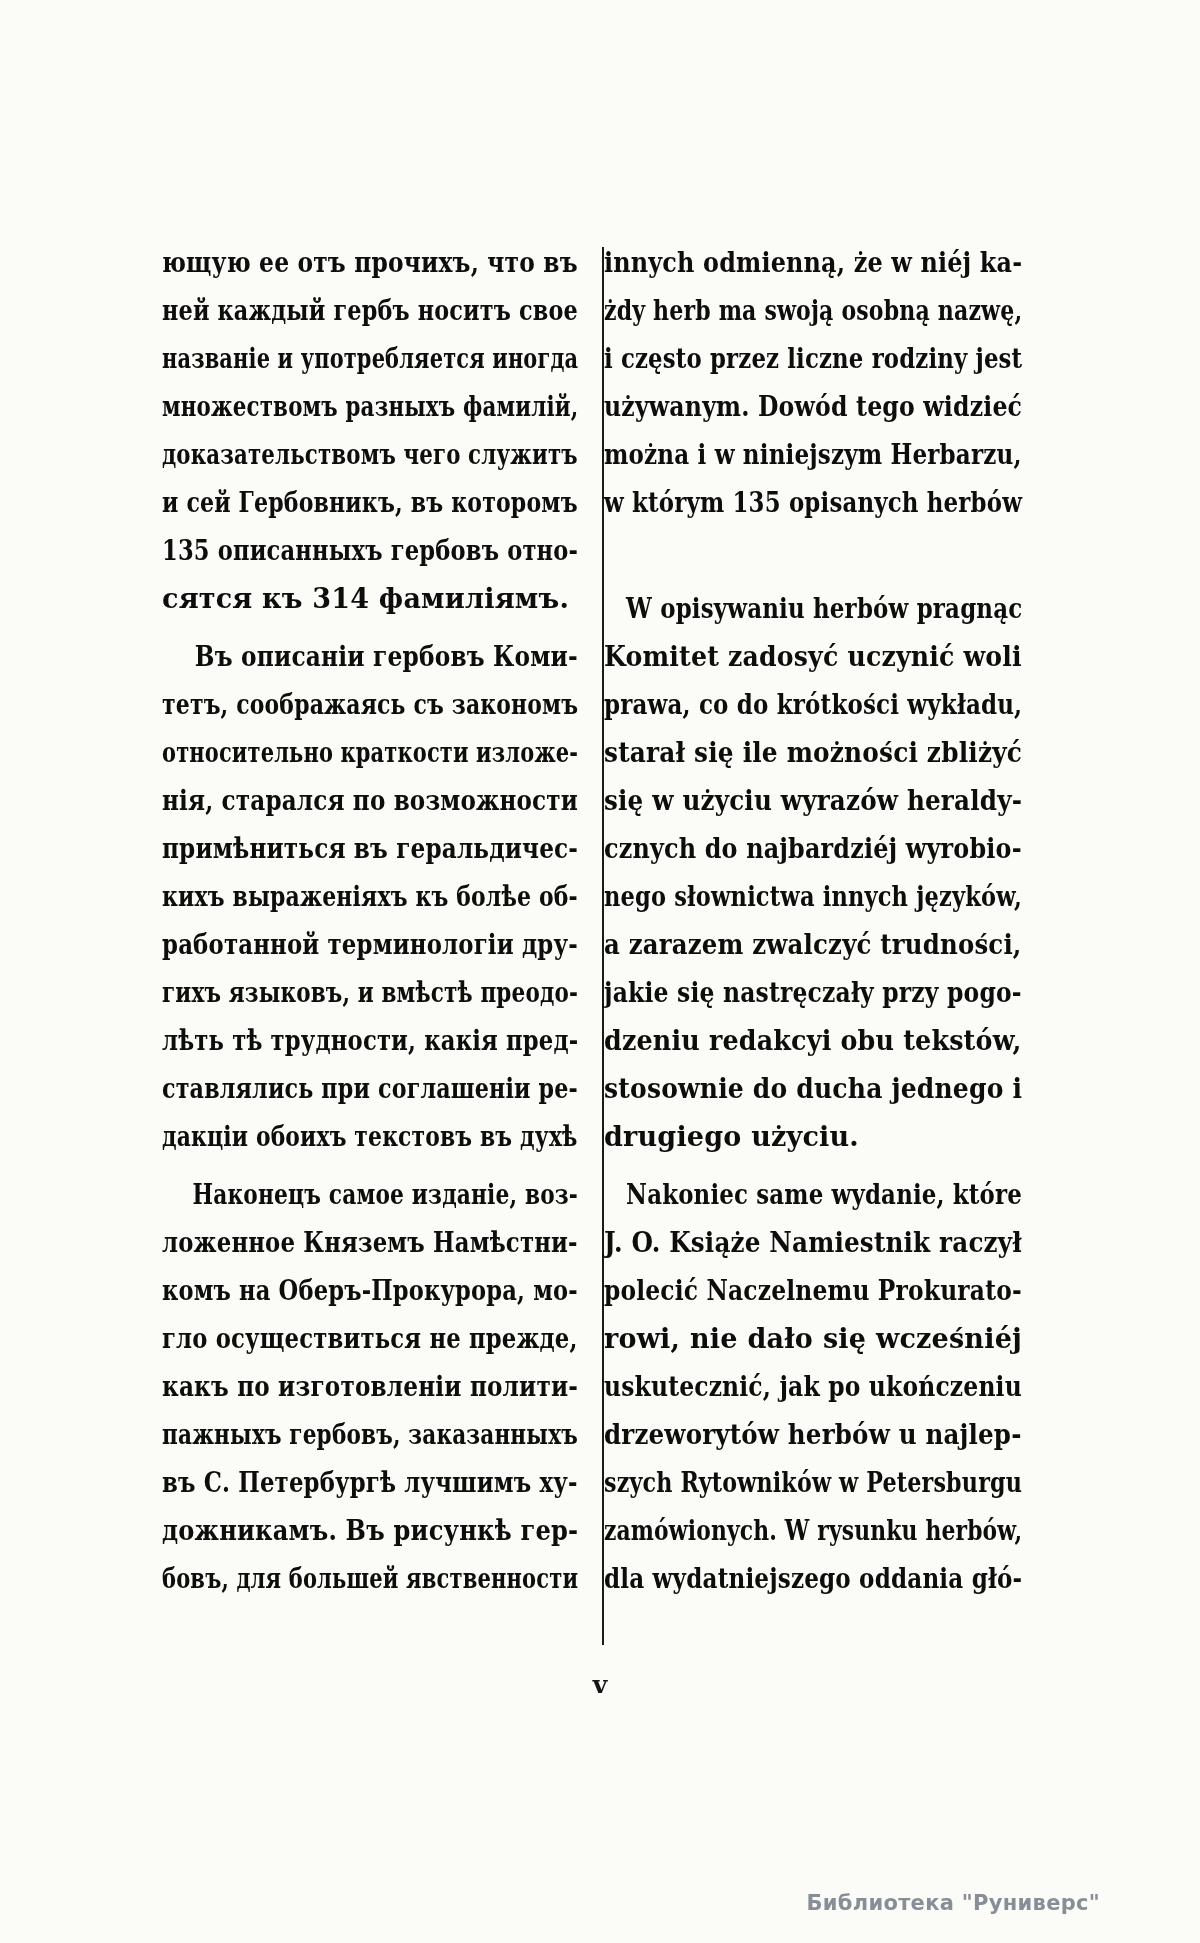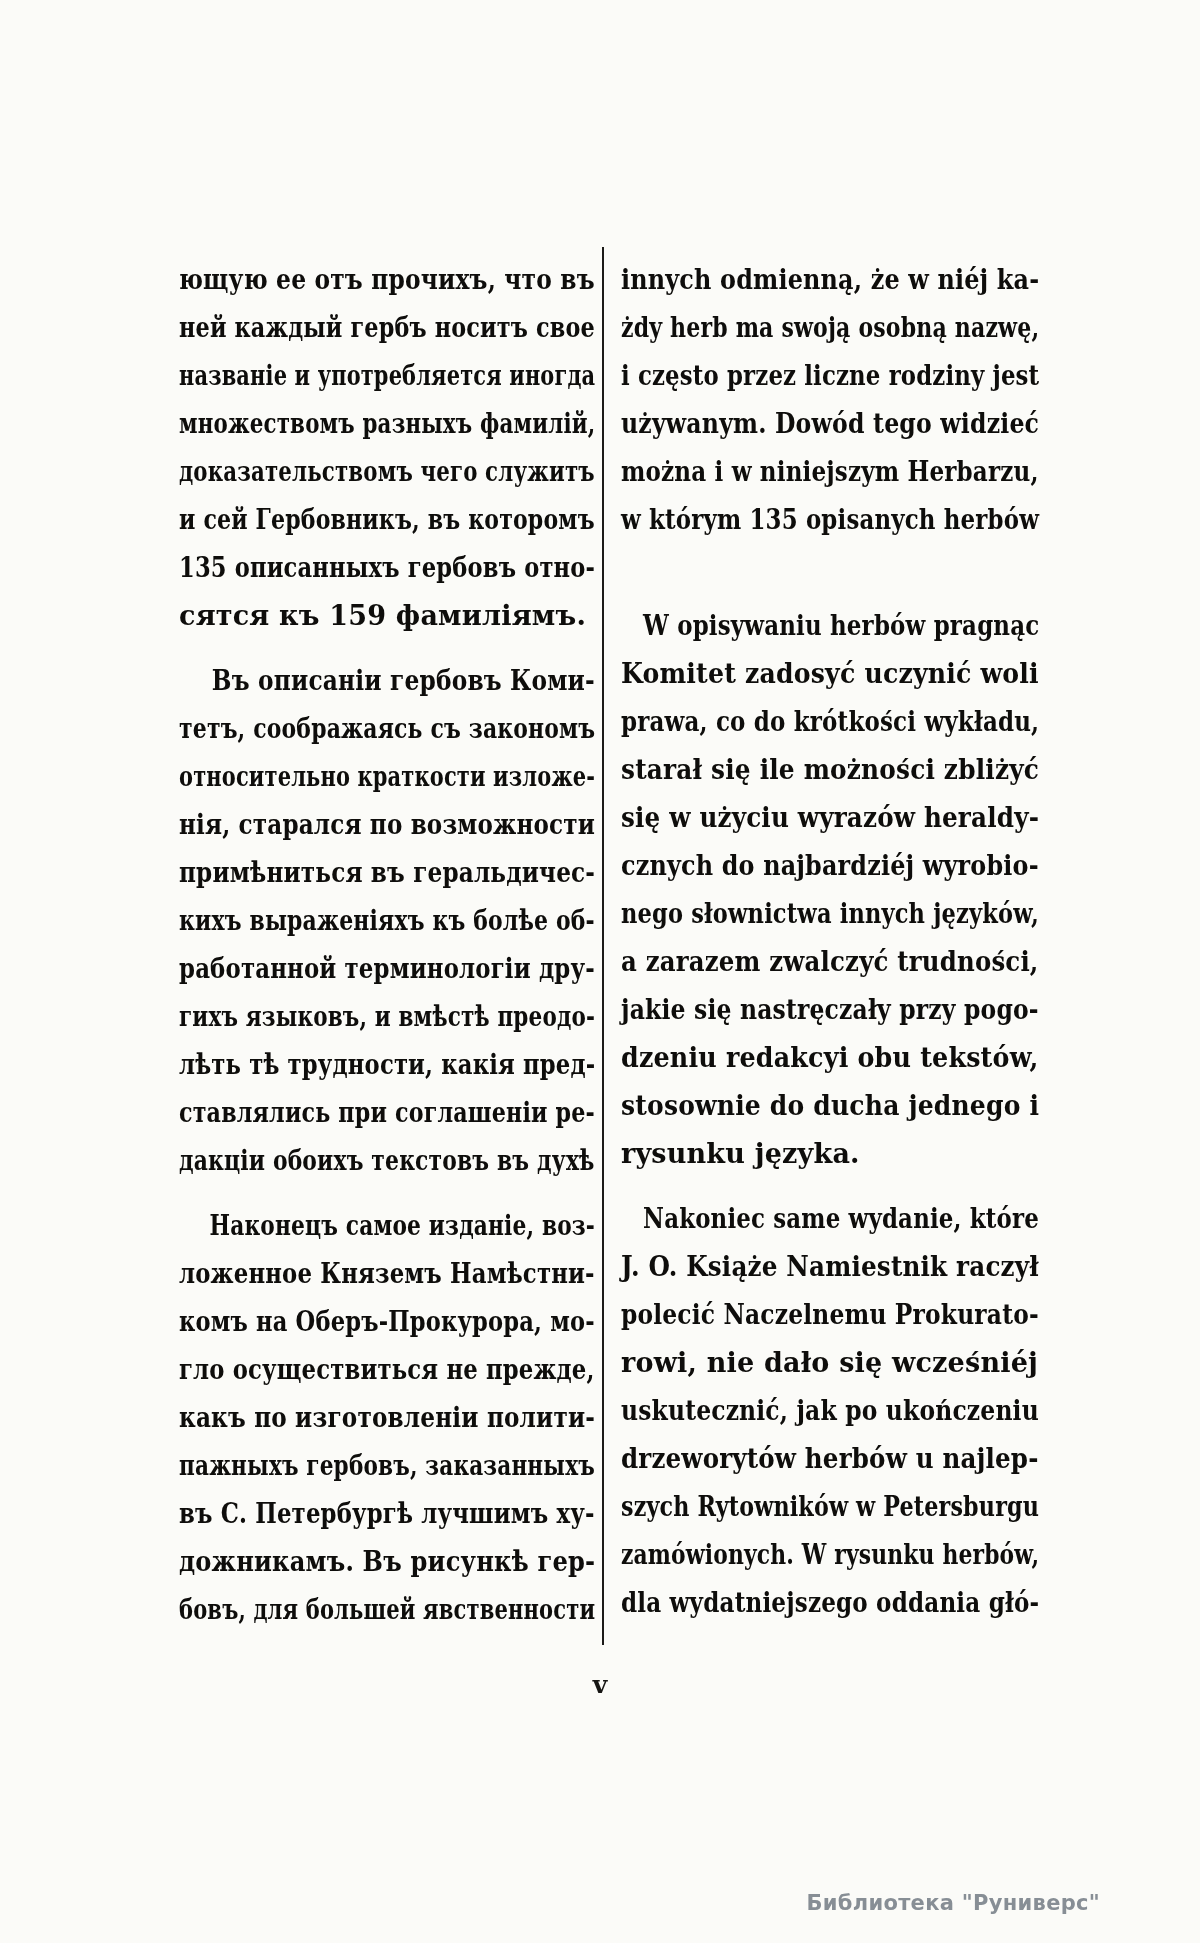--- a/index.html
+++ b/index.html
@@ -8,21 +8,21 @@
     position: relative;
     background: #fbfbf8;
     color: #0e0d0b;
     font-family: "DejaVu Serif", "Liberation Serif", serif;
     overflow: hidden;
   }
   .column { position: absolute; top: 239px; }
   #col-left  { left: 162px; width: 416px; }
   #col-right { left: 604px; width: 418px; }
 
-  .para { margin: 17px; }
+  .para { margin: 0; }
   .para + .para { margin-top: 10px; }
   .para.gap-extra { margin-top: 58px; }
 
   .line {
     height: 48px;
     line-height: 48px;
     font-size: 27px;
     font-weight: 700;
     letter-spacing: 0.2px;
     white-space: nowrap;
@@ -62,21 +62,21 @@
 
 <div class="column" id="col-left">
   <div class="para">
       <div class="line" style="transform-origin: 0px 50%; transform: scaleX(0.864865);">ющую ее отъ прочихъ, что въ</div>
       <div class="line" style="transform-origin: 0px 50%; transform: scaleX(0.827038);">ней каждый гербъ носитъ свое</div>
       <div class="line" style="transform-origin: 0px 50%; transform: scaleX(0.774674);">названіе и употребляется иногда</div>
       <div class="line" style="transform-origin: 0px 50%; transform: scaleX(0.792381);">множествомъ разныхъ фамилій,</div>
       <div class="line" style="transform-origin: 0px 50%; transform: scaleX(0.789374);">доказательствомъ чего служитъ</div>
       <div class="line" style="transform-origin: 0px 50%; transform: scaleX(0.817289);">и сей Гербовникъ, въ которомъ</div>
       <div class="line" style="transform-origin: 0px 50%; transform: scaleX(0.837022);">135 описанныхъ гербовъ отно-</div>
-      <div class="line flush">сятся къ 159 фамиліямъ.</div>
+      <div class="line flush">сятся къ 314 фамиліямъ.</div>
     </div>
   <div class="para">
       <div class="line" style="text-indent: 38px; transform-origin: 0px 50%; transform: scaleX(0.863071);">Въ описаніи гербовъ Коми-</div>
       <div class="line" style="transform-origin: 0px 50%; transform: scaleX(0.8125);">тетъ, соображаясь съ закономъ</div>
       <div class="line" style="transform-origin: 0px 50%; transform: scaleX(0.776119);">относительно краткости изложе-</div>
       <div class="line" style="transform-origin: 0px 50%; transform: scaleX(0.854209);">нія, старался по возможности</div>
       <div class="line" style="transform-origin: 0px 50%; transform: scaleX(0.855967);">примѣниться въ геральдичес-</div>
       <div class="line" style="transform-origin: 0px 50%; transform: scaleX(0.8125);">кихъ выраженіяхъ къ болѣе об-</div>
       <div class="line" style="transform-origin: 0px 50%; transform: scaleX(0.845528);">работанной терминологіи дру-</div>
       <div class="line" style="transform-origin: 0px 50%; transform: scaleX(0.796935);">гихъ языковъ, и вмѣстѣ преодо-</div>
@@ -113,21 +113,21 @@
       <div class="line" style="transform-origin: 0px 50%; transform: scaleX(0.933036);">Komitet zadosyć uczynić woli</div>
       <div class="line" style="transform-origin: 0px 50%; transform: scaleX(0.851324);">prawa, co do krótkości wykładu,</div>
       <div class="line" style="transform-origin: 0px 50%; transform: scaleX(0.918681);">starał się ile możności zbliżyć</div>
       <div class="line" style="transform-origin: 0px 50%; transform: scaleX(0.912664);">się w użyciu wyrazów heraldy-</div>
       <div class="line" style="transform-origin: 0px 50%; transform: scaleX(0.883721);">cznych do najbardziéj wyrobio-</div>
       <div class="line" style="transform-origin: 0px 50%; transform: scaleX(0.834331);">nego słownictwa innych języków,</div>
       <div class="line" style="transform-origin: 0px 50%; transform: scaleX(0.904762);">a zarazem zwalczyć trudności,</div>
       <div class="line" style="transform-origin: 0px 50%; transform: scaleX(0.869023);">jakie się nastręczały przy pogo-</div>
       <div class="line" style="transform-origin: 0px 50%; transform: scaleX(0.939326);">dzeniu redakcyi obu tekstów,</div>
       <div class="line" style="transform-origin: 0px 50%; transform: scaleX(0.926829);">stosownie do ducha jednego i</div>
-      <div class="line flush">rysunku języka.</div>
+      <div class="line flush">drugiego użyciu.</div>
     </div>
   <div class="para">
       <div class="line" style="text-indent: 26px; transform-origin: 0px 50%; transform: scaleX(0.84787);">Nakoniec same wydanie, które</div>
       <div class="line" style="transform-origin: 0px 50%; transform: scaleX(0.912664);">J. O. Książe Namiestnik raczył</div>
       <div class="line" style="transform-origin: 0px 50%; transform: scaleX(0.865424);">polecić Naczelnemu Prokurato-</div>
       <div class="line">rowi, nie dało się wcześniéj</div>
       <div class="line" style="transform-origin: 0px 50%; transform: scaleX(0.86722);">uskutecznić, jak po ukończeniu</div>
       <div class="line" style="transform-origin: 0px 50%; transform: scaleX(0.908696);">drzeworytów herbów u najlep-</div>
       <div class="line" style="transform-origin: 0px 50%; transform: scaleX(0.822835);">szych Rytowników w Petersburgu</div>
       <div class="line" style="transform-origin: 0px 50%; transform: scaleX(0.808511);">zamówionych. W rysunku herbów,</div>

